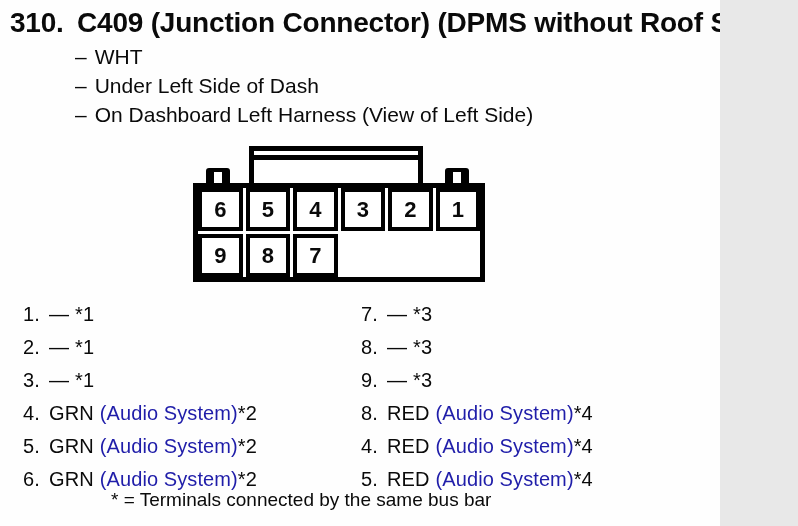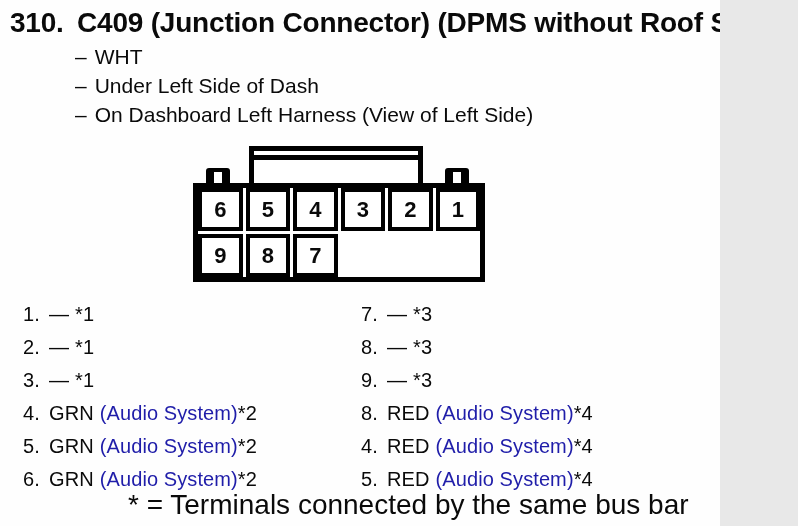--- a/index.html
+++ b/index.html
@@ -122,23 +122,23 @@
   .pin-col-left  .pin-num { width: 26px; }
   .pin-col-right .pin-num { width: 40px; }
   .pin-wire { margin-right: 6px; }
   .pin-link { color: var(--link-color, #1f1da9); cursor: pointer; }
   .pin-link:empty { display: none; }
   .pin-suffix {}
 
   
   .footnote {
     position: absolute;
-    left: 128px;
+    left: 111px;
     top: 489px;
-    font-size: 28px;
+    font-size: 19px;
     white-space: nowrap;
   }
 </style>
 </head>
 <body>
 
 <div class="page" style="background: rgb(254, 254, 254); color: rgb(10, 10, 10);">
 
   <div class="title-row">
     <span class="title-number">310.</span>

